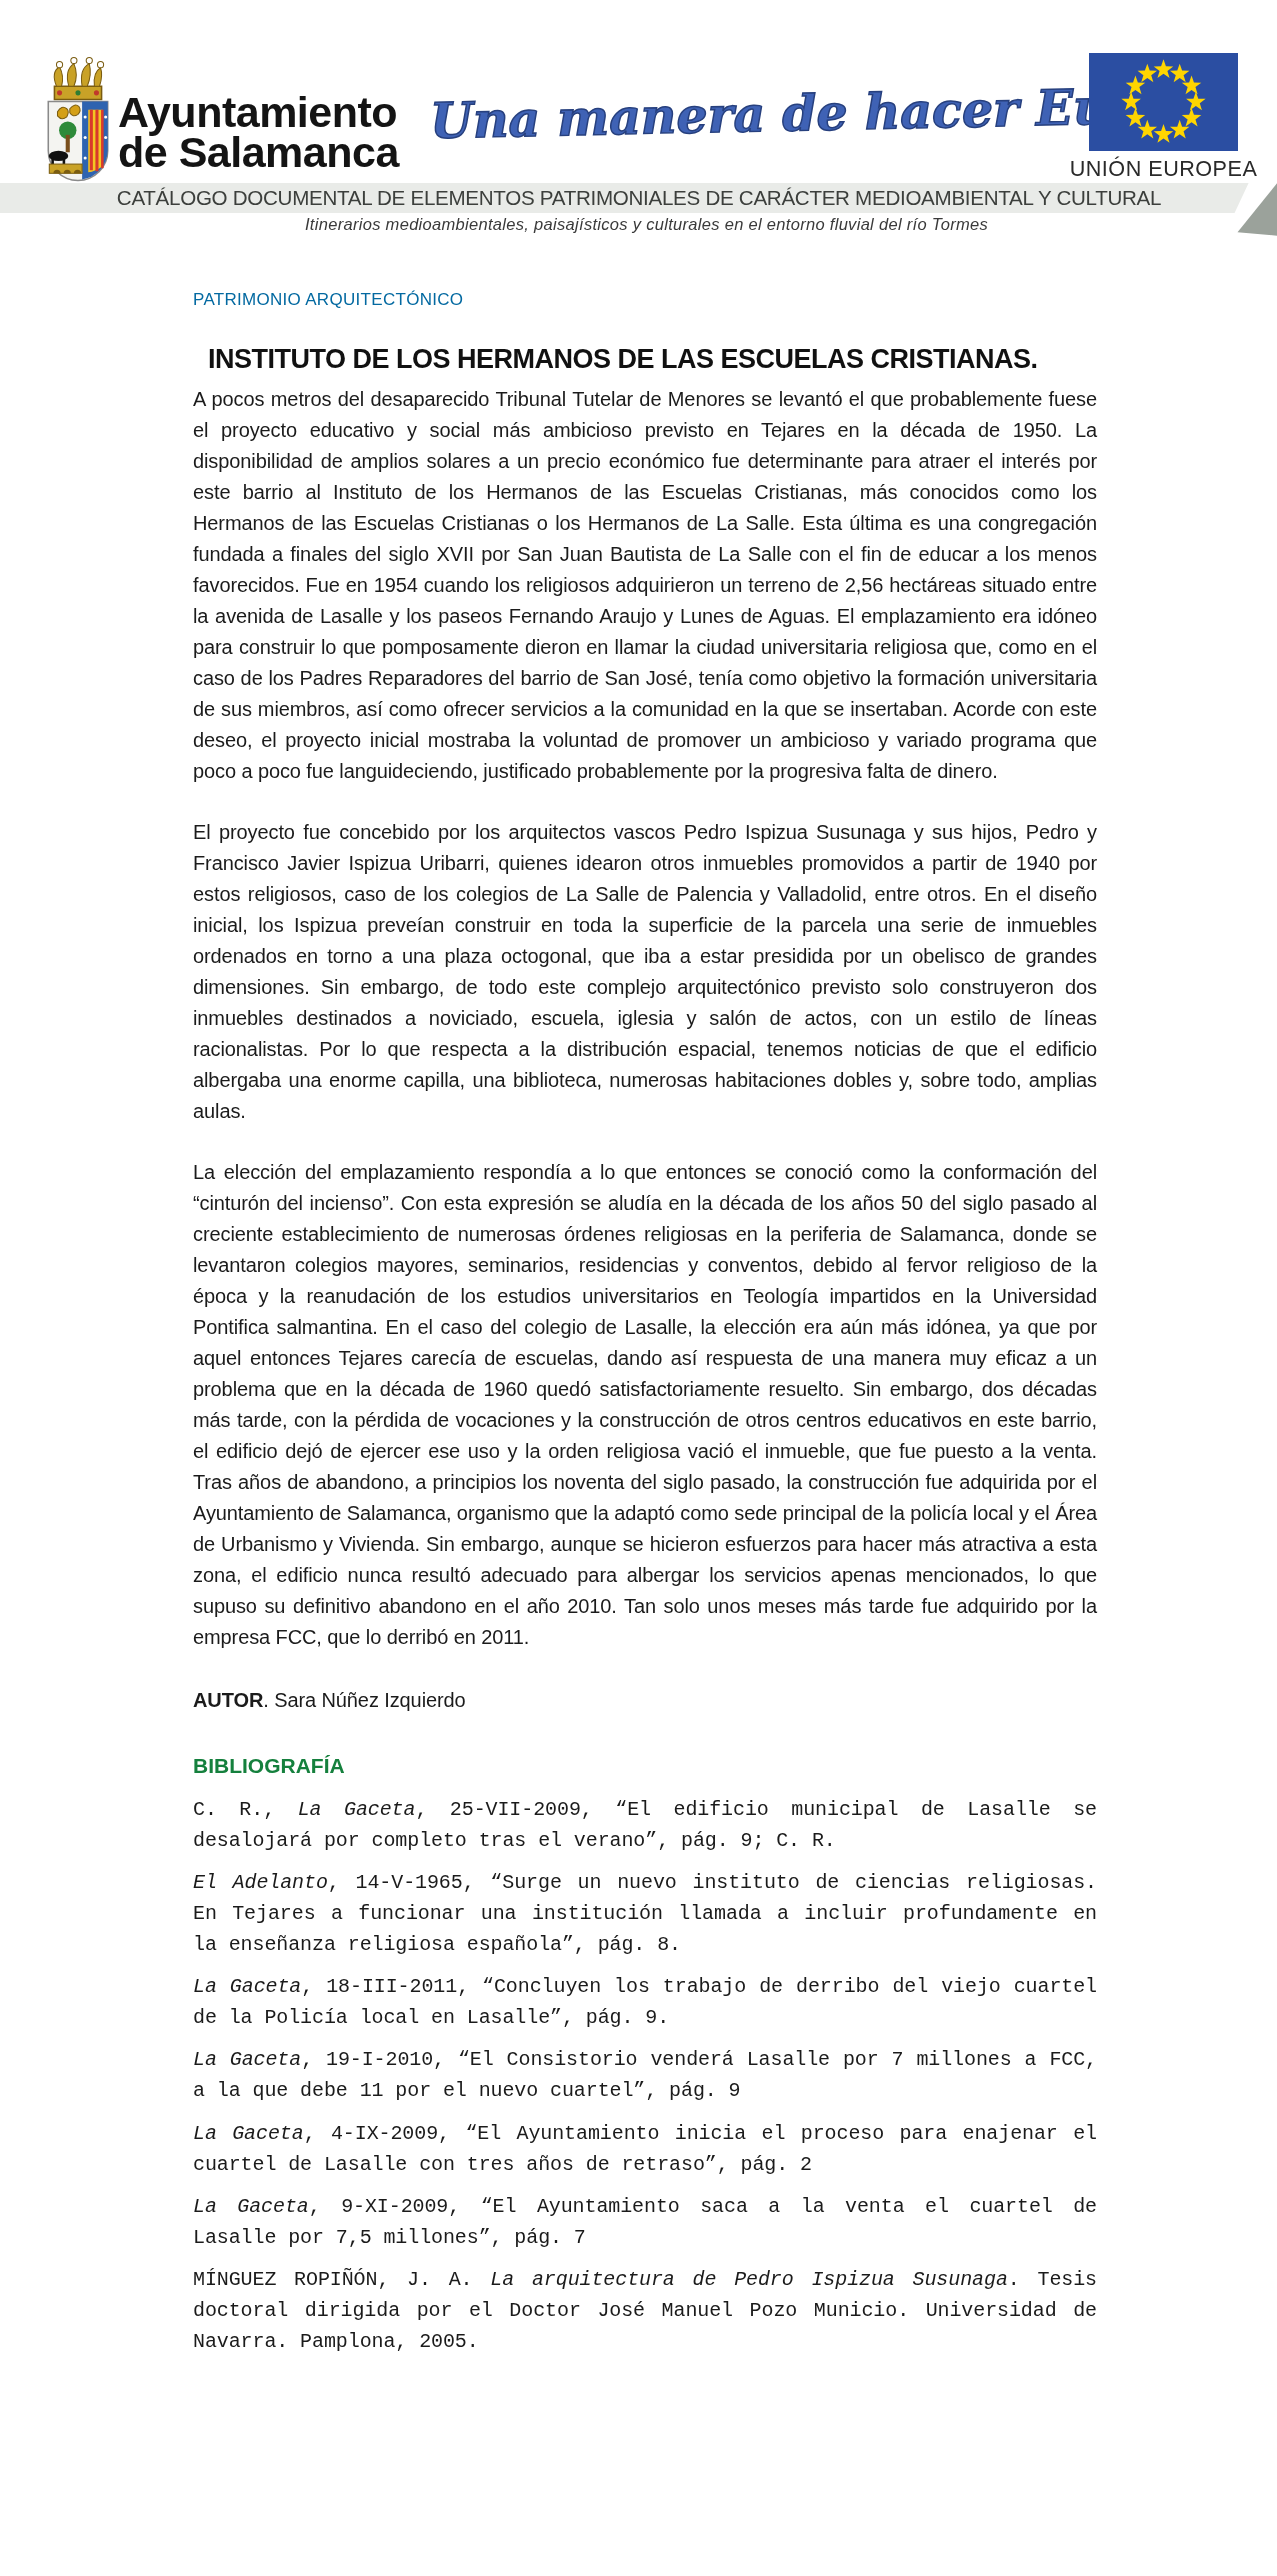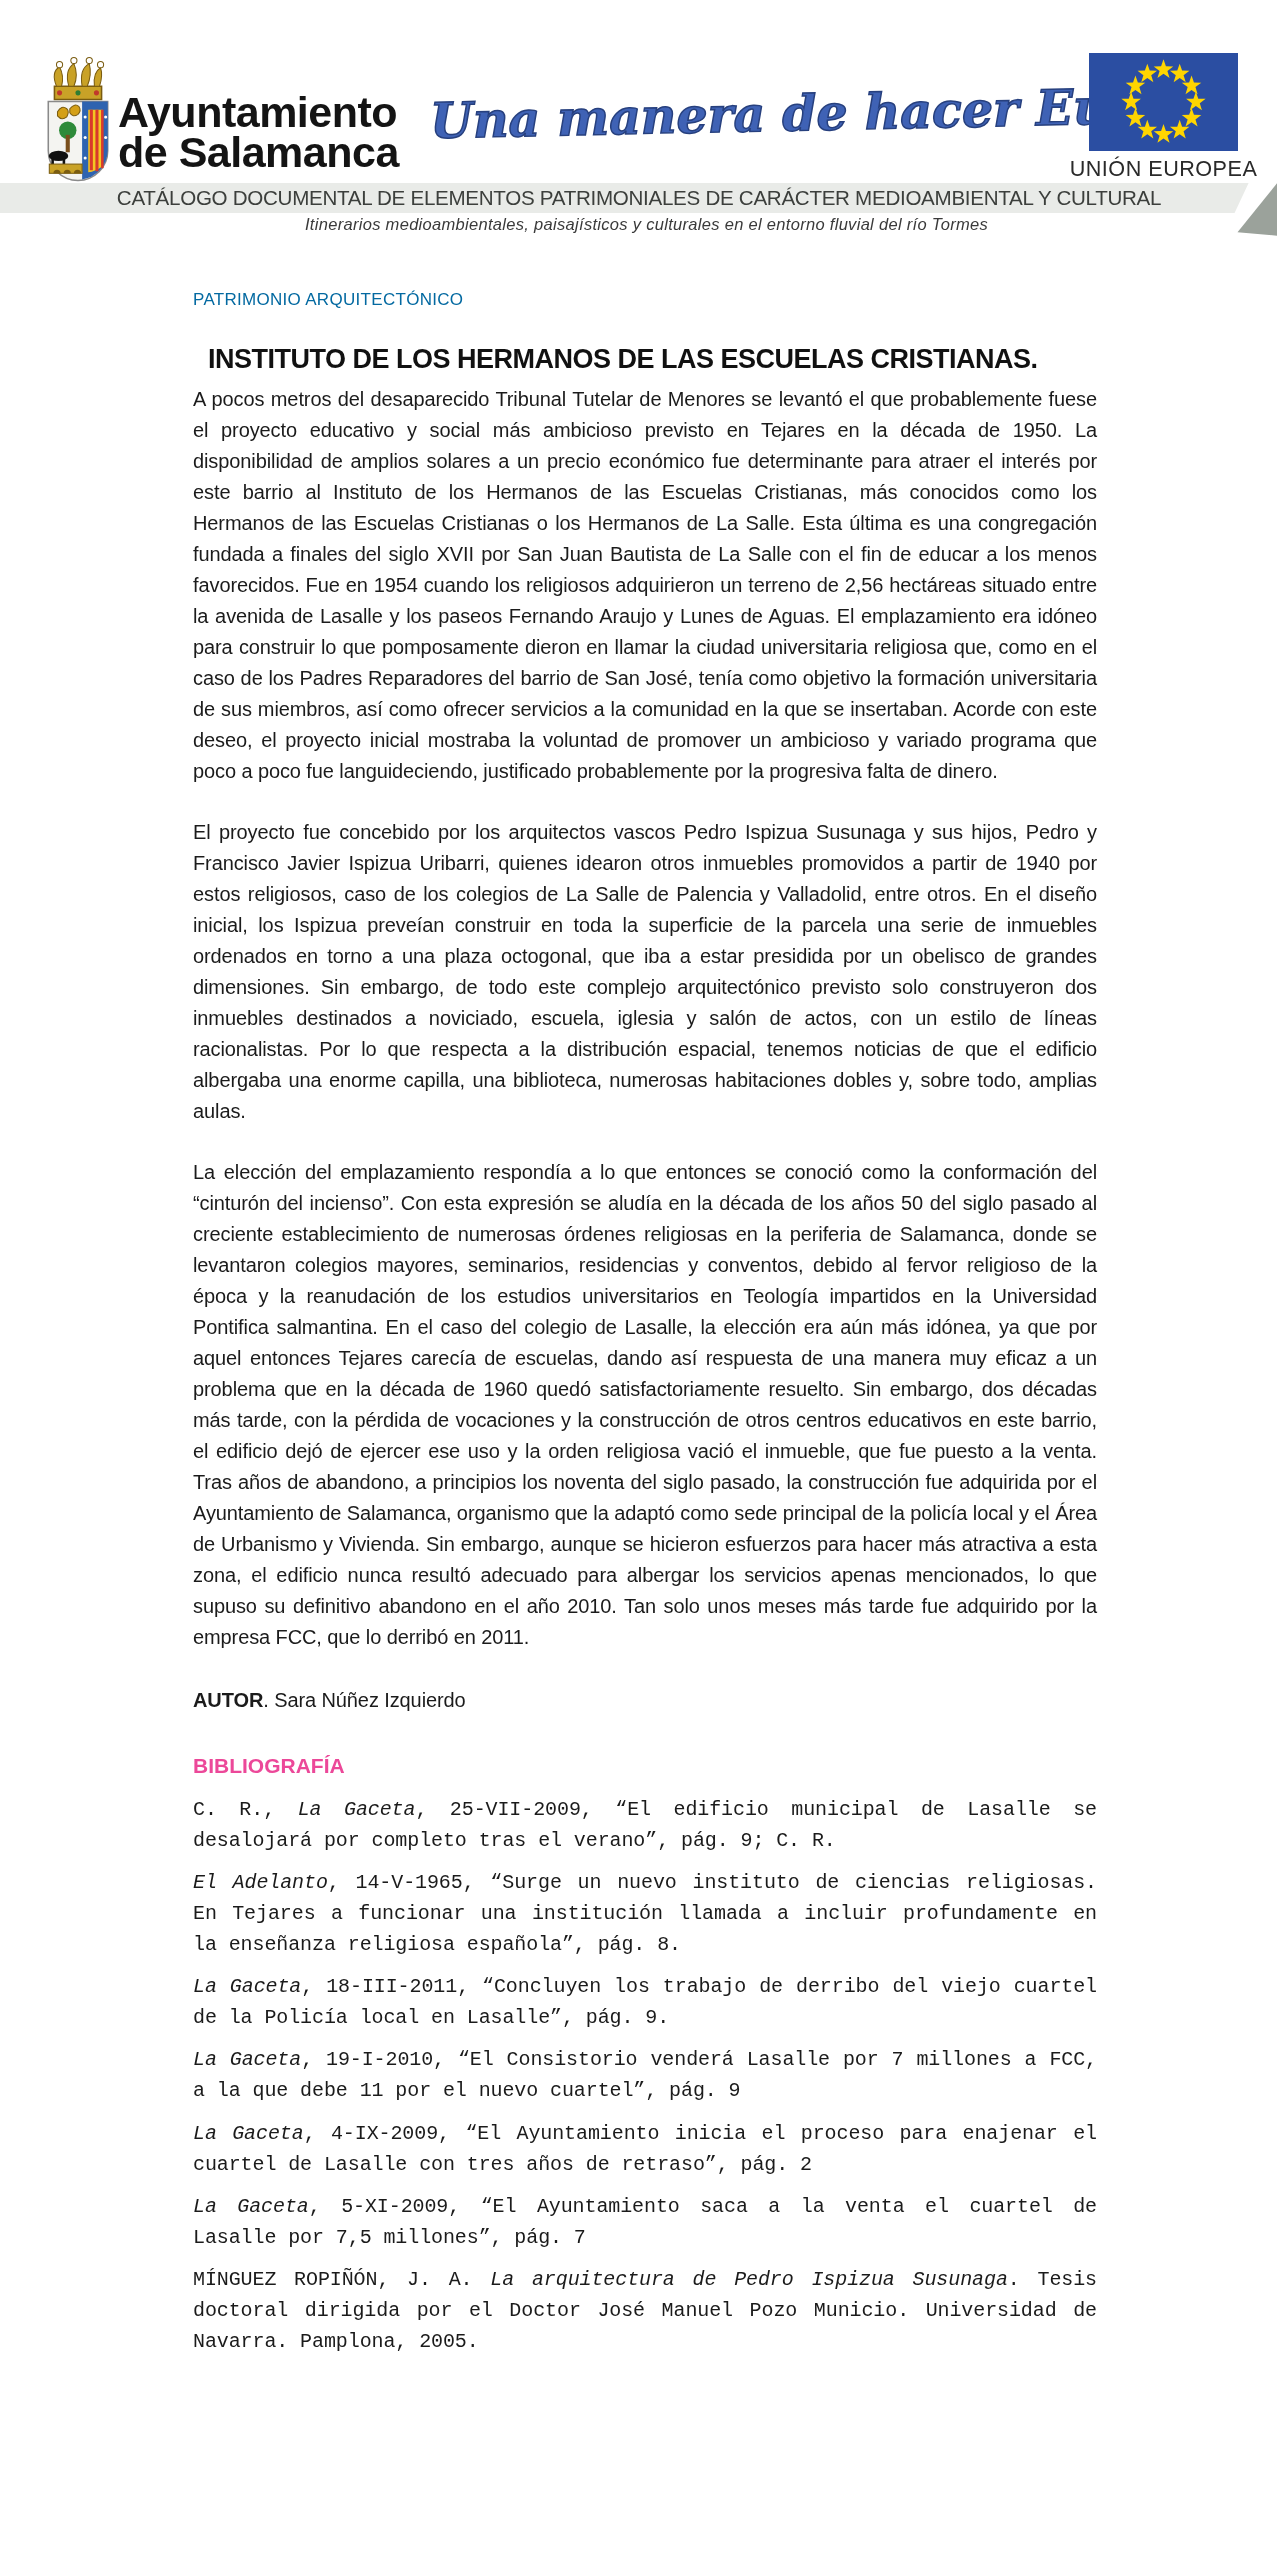--- a/index.html
+++ b/index.html
@@ -46,21 +46,21 @@
     position:absolute;left:193px;top:329px;font-size:27px;font-weight:bold;
     letter-spacing:-0.5px;color:#111;white-space:nowrap;
   }
   .article{position:absolute;left:193px;top:384px;width:904px;}
   .article p{
     margin:0 0 30px 0;font-size:20px;line-height:31px;letter-spacing:-0.1px;
     text-align:justify;color:#1b1b1b;
   }
   .article p.author{margin-top:32px;margin-bottom:0;}
   .article h3.bib-head{
-    margin:38px 0 15.5px 0;font-size:21px;font-weight:bold;color:#ec4899;letter-spacing:0;
+    margin:38px 0 15.5px 0;font-size:21px;font-weight:bold;color:#15803d;letter-spacing:0;
   }
   .article .bib p{margin:0 0 11.3px 0;font-family:Liberation Mono, monospace;}
   .article em{font-style:italic;}
   .article strong{font-weight:bold;}
 </style>
 </head>
 <body>
 
 <span class="crest">
   <svg viewBox="0 0 160 272" width="82" height="140">
@@ -153,17 +153,17 @@
   <p>El proyecto fue concebido por los arquitectos vascos Pedro Ispizua Susunaga y sus hijos, Pedro y Francisco Javier Ispizua Uribarri, quienes idearon otros inmuebles promovidos a partir de 1940 por estos religiosos, caso de los colegios de La Salle de Palencia y Valladolid, entre otros. En el diseño inicial, los Ispizua preveían construir en toda la superficie de la parcela una serie de inmuebles ordenados en torno a una plaza octogonal, que iba a estar presidida por un obelisco de grandes dimensiones. Sin embargo, de todo este complejo arquitectónico previsto solo construyeron dos inmuebles destinados a noviciado, escuela, iglesia y salón de actos, con un estilo de líneas racionalistas. Por lo que respecta a la distribución espacial, tenemos noticias de que el edificio albergaba una enorme capilla, una biblioteca, numerosas habitaciones dobles y, sobre todo, amplias aulas.</p>
   <p>La elección del emplazamiento respondía a lo que entonces se conoció como la conformación del “cinturón del incienso”. Con esta expresión se aludía en la década de los años 50 del siglo pasado al creciente establecimiento de numerosas órdenes religiosas en la periferia de Salamanca, donde se levantaron colegios mayores, seminarios, residencias y conventos, debido al fervor religioso de la época y la reanudación de los estudios universitarios en Teología impartidos en la Universidad Pontifica salmantina. En el caso del colegio de Lasalle, la elección era aún más idónea, ya que por aquel entonces Tejares carecía de escuelas, dando así respuesta de una manera muy eficaz a un problema que en la década de 1960 quedó satisfactoriamente resuelto. Sin embargo, dos décadas más tarde, con la pérdida de vocaciones y la construcción de otros centros educativos en este barrio, el edificio dejó de ejercer ese uso y la orden religiosa vació el inmueble, que fue puesto a la venta. Tras años de abandono, a principios los noventa del siglo pasado, la construcción fue adquirida por el Ayuntamiento de Salamanca, organismo que la adaptó como sede principal de la policía local y el Área de Urbanismo y Vivienda. Sin embargo, aunque se hicieron esfuerzos para hacer más atractiva a esta zona, el edificio nunca resultó adecuado para albergar los servicios apenas mencionados, lo que supuso su definitivo abandono en el año 2010. Tan solo unos meses más tarde fue adquirido por la empresa FCC, que lo derribó en 2011.</p>
   <p class="author"><strong>AUTOR</strong><span>. Sara Núñez Izquierdo</span></p>
   <h3 class="bib-head">BIBLIOGRAFÍA</h3>
   <div class="bib">
     <p><span>C. R., </span><em>La Gaceta</em><span>, 25-VII-2009, “El edificio municipal de Lasalle se desalojará por completo tras el verano”, pág. 9; C. R.</span></p>
     <p><em>El Adelanto</em><span>, 14-V-1965, “Surge un nuevo instituto de ciencias religiosas. En Tejares a funcionar una institución llamada a incluir profundamente en la enseñanza religiosa española”, pág. 8.</span></p>
     <p><em>La Gaceta</em><span>, 18-III-2011, “Concluyen los trabajo de derribo del viejo cuartel de la Policía local en Lasalle”, pág. 9.</span></p>
     <p><em>La Gaceta</em><span>, 19-I-2010, “El Consistorio venderá Lasalle por 7 millones a FCC, a la que debe 11 por el nuevo cuartel”, pág. 9</span></p>
     <p><em>La Gaceta</em><span>, 4-IX-2009, “El Ayuntamiento inicia el proceso para enajenar el cuartel de Lasalle con tres años de retraso”, pág. 2</span></p>
-    <p><em>La Gaceta</em><span>, 5-XI-2009, “El Ayuntamiento saca a la venta el cuartel de Lasalle por 7,5 millones”, pág. 7</span></p>
+    <p><em>La Gaceta</em><span>, 9-XI-2009, “El Ayuntamiento saca a la venta el cuartel de Lasalle por 7,5 millones”, pág. 7</span></p>
     <p><span>MÍNGUEZ ROPIÑÓN, J. A. </span><em>La arquitectura de Pedro Ispizua Susunaga</em><span>. Tesis doctoral dirigida por el Doctor José Manuel Pozo Municio. Universidad de Navarra. Pamplona, 2005.</span></p>
   </div>
 </div>
 
 
 </body></html>

